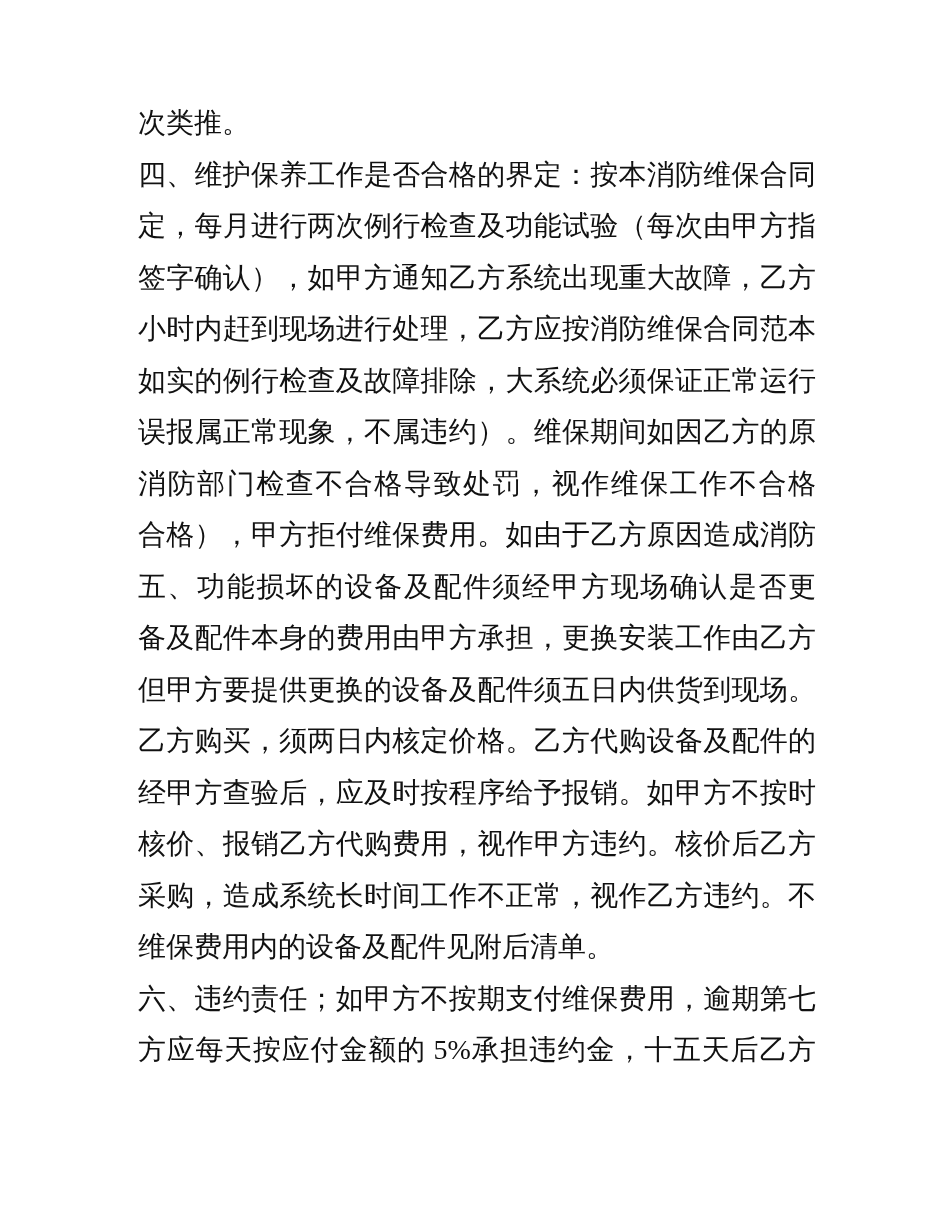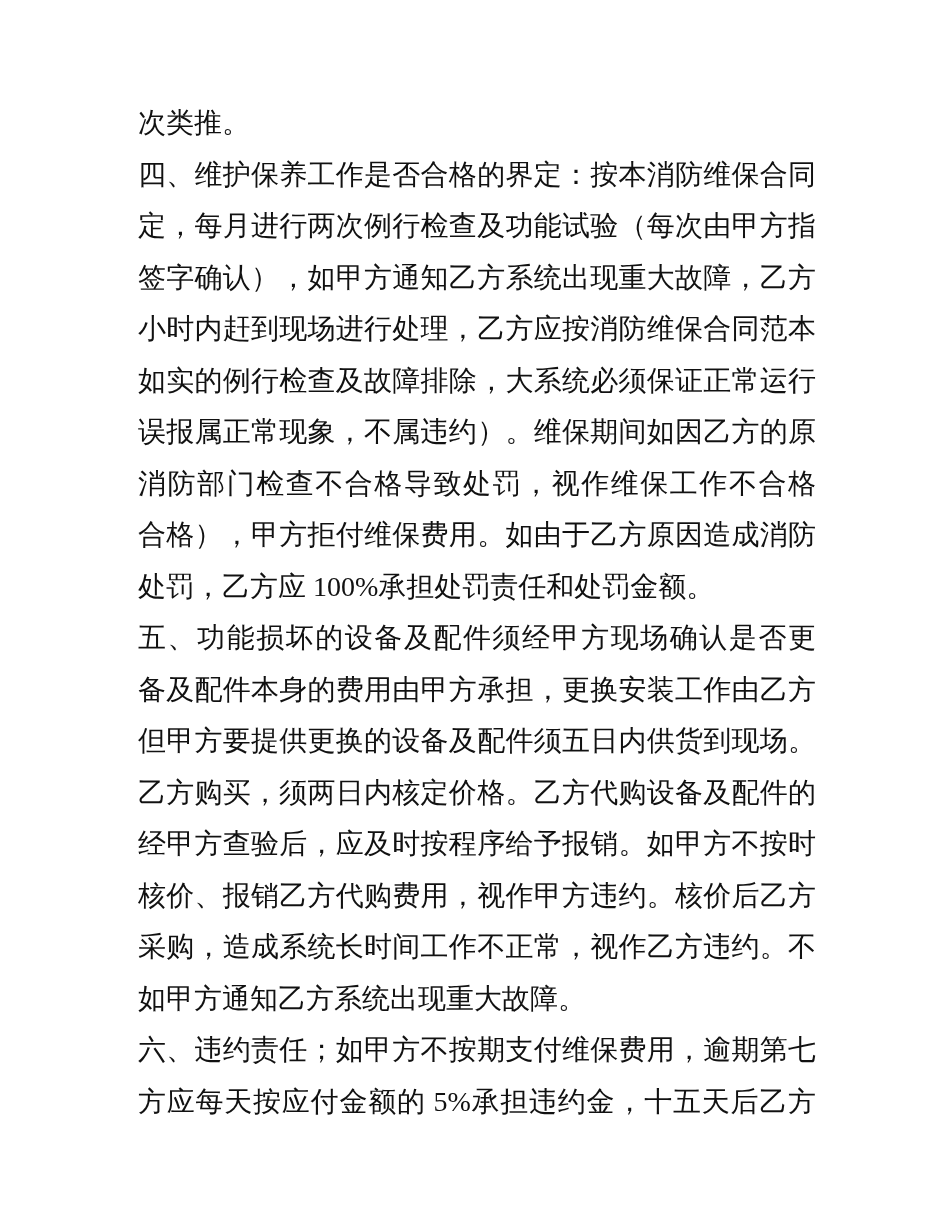--- a/index.html
+++ b/index.html
@@ -46,25 +46,24 @@
   <div class="text-block" id="text-block">
       <div class="line end">次类推。</div>
       <div class="line">四、维护保养工作是否合格的界定：按本消防维保合同范本约</div>
       <div class="line">定，每月进行两次例行检查及功能试验（每次由甲方指定人员</div>
       <div class="line">签字确认），如甲方通知乙方系统出现重大故障，乙方需 48</div>
       <div class="line">小时内赶到现场进行处理，乙方应按消防维保合同范本约定能</div>
       <div class="line">如实的例行检查及故障排除，大系统必须保证正常运行（少数</div>
       <div class="line">误报属正常现象，不属违约）。维保期间如因乙方的原因造成</div>
       <div class="line">消防部门检查不合格导致处罚，视作维保工作不合格（反之为</div>
       <div class="line">合格），甲方拒付维保费用。如由于乙方原因造成消防部门的</div>
-      <div class="line end">处罚，乙方应 100%承担处罚责任和处罚金额。</div>
       <div class="line">五、功能损坏的设备及配件须经甲方现场确认是否更换，其设</div>
       <div class="line">备及配件本身的费用由甲方承担，更换安装工作由乙方承担，</div>
       <div class="line">但甲方要提供更换的设备及配件须五日内供货到现场。如委托</div>
       <div class="line">乙方购买，须两日内核定价格。乙方代购设备及配件的费用，</div>
       <div class="line">经甲方查验后，应及时按程序给予报销。如甲方不按时供货或</div>
       <div class="line">核价、报销乙方代购费用，视作甲方违约。核价后乙方不及时</div>
       <div class="line">采购，造成系统长时间工作不正常，视作乙方违约。不包含在</div>
-      <div class="line end">如甲方通知乙方系统出现重大故障。</div>
+      <div class="line end">维保费用内的设备及配件见附后清单。</div>
       <div class="line">六、违约责任；如甲方不按期支付维保费用，逾期第七天起甲</div>
       <div class="line">方应每天按应付金额的 5%承担违约金，十五天后乙方有权停</div>
     </div>
 </div>
 
 </body></html>

